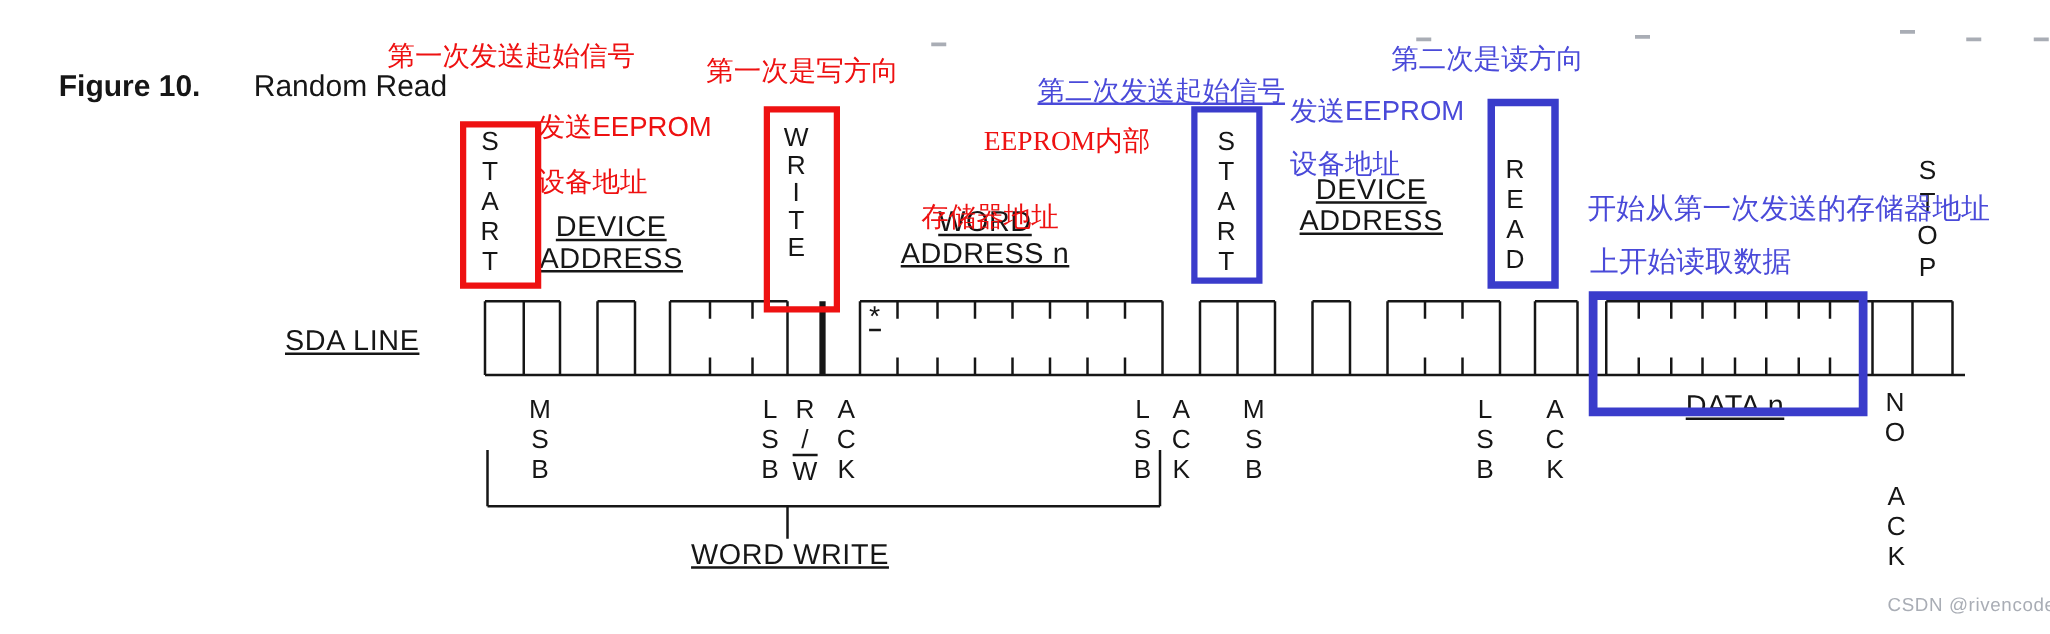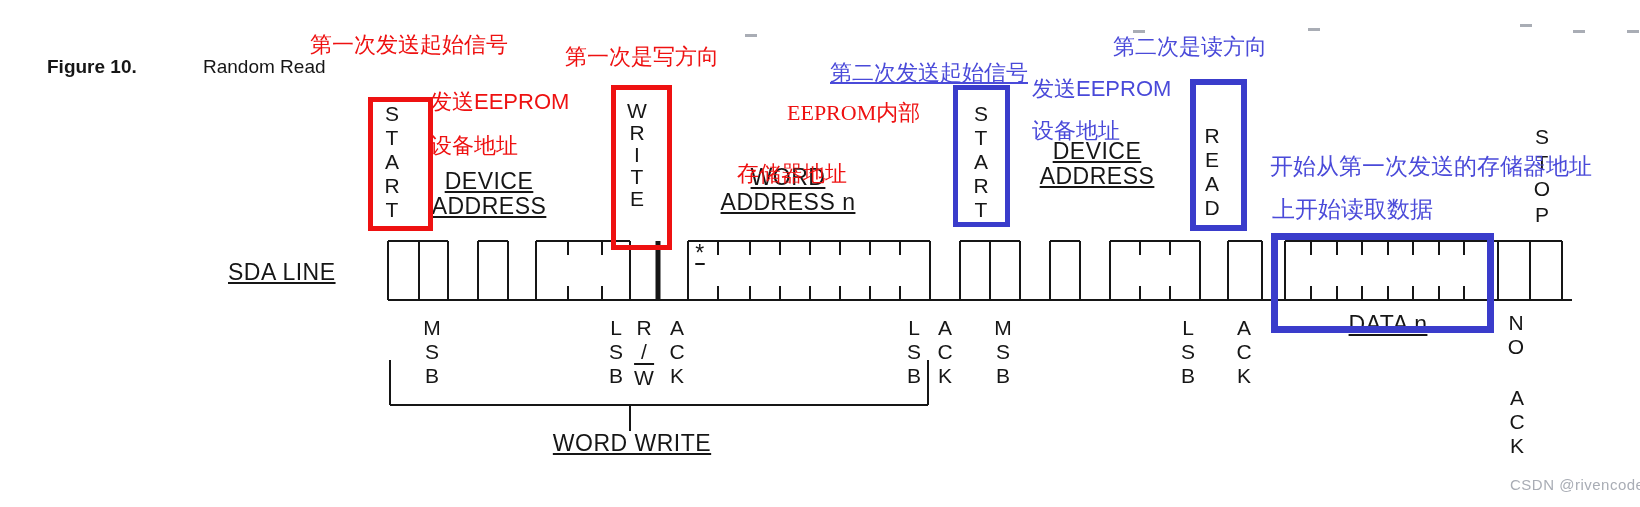--- a/index.html
+++ b/index.html
@@ -1,20 +1,20 @@
 <!DOCTYPE html>
 <html><head>
 <meta charset="utf-8">
 <style>
   html,body{margin:0;padding:0;background:#ffffff;}
   #page{position:relative;width:1640px;height:507px;background:#fff;overflow:hidden;
         font-family:"Liberation Sans","DejaVu Sans",sans-serif;color:#161616;}
   .abs{position:absolute;white-space:pre-line;z-index:2;text-align:center;}
   .ctr{transform:translateX(-50%);text-align:center;}
-  .ttl{font-size:19px;}
+  .ttl{font-size:24px;}
   .bold{font-weight:bold;}
   .cap{font-size:23px;line-height:25px;letter-spacing:0.5px;text-decoration:underline;}
   .stk{font-size:21px;line-height:24px;}
   .stk22{line-height:22px;}
   .stk26{line-height:26px;}
   .wbar{border-top:2px solid #161616;padding-top:1px;}
   .zh{font-size:22px;white-space:nowrap;}
   .zh23{font-size:23px;}
   .red{color:var(--red);z-index:4;}
   .blue{color:var(--blueText);z-index:4;}

